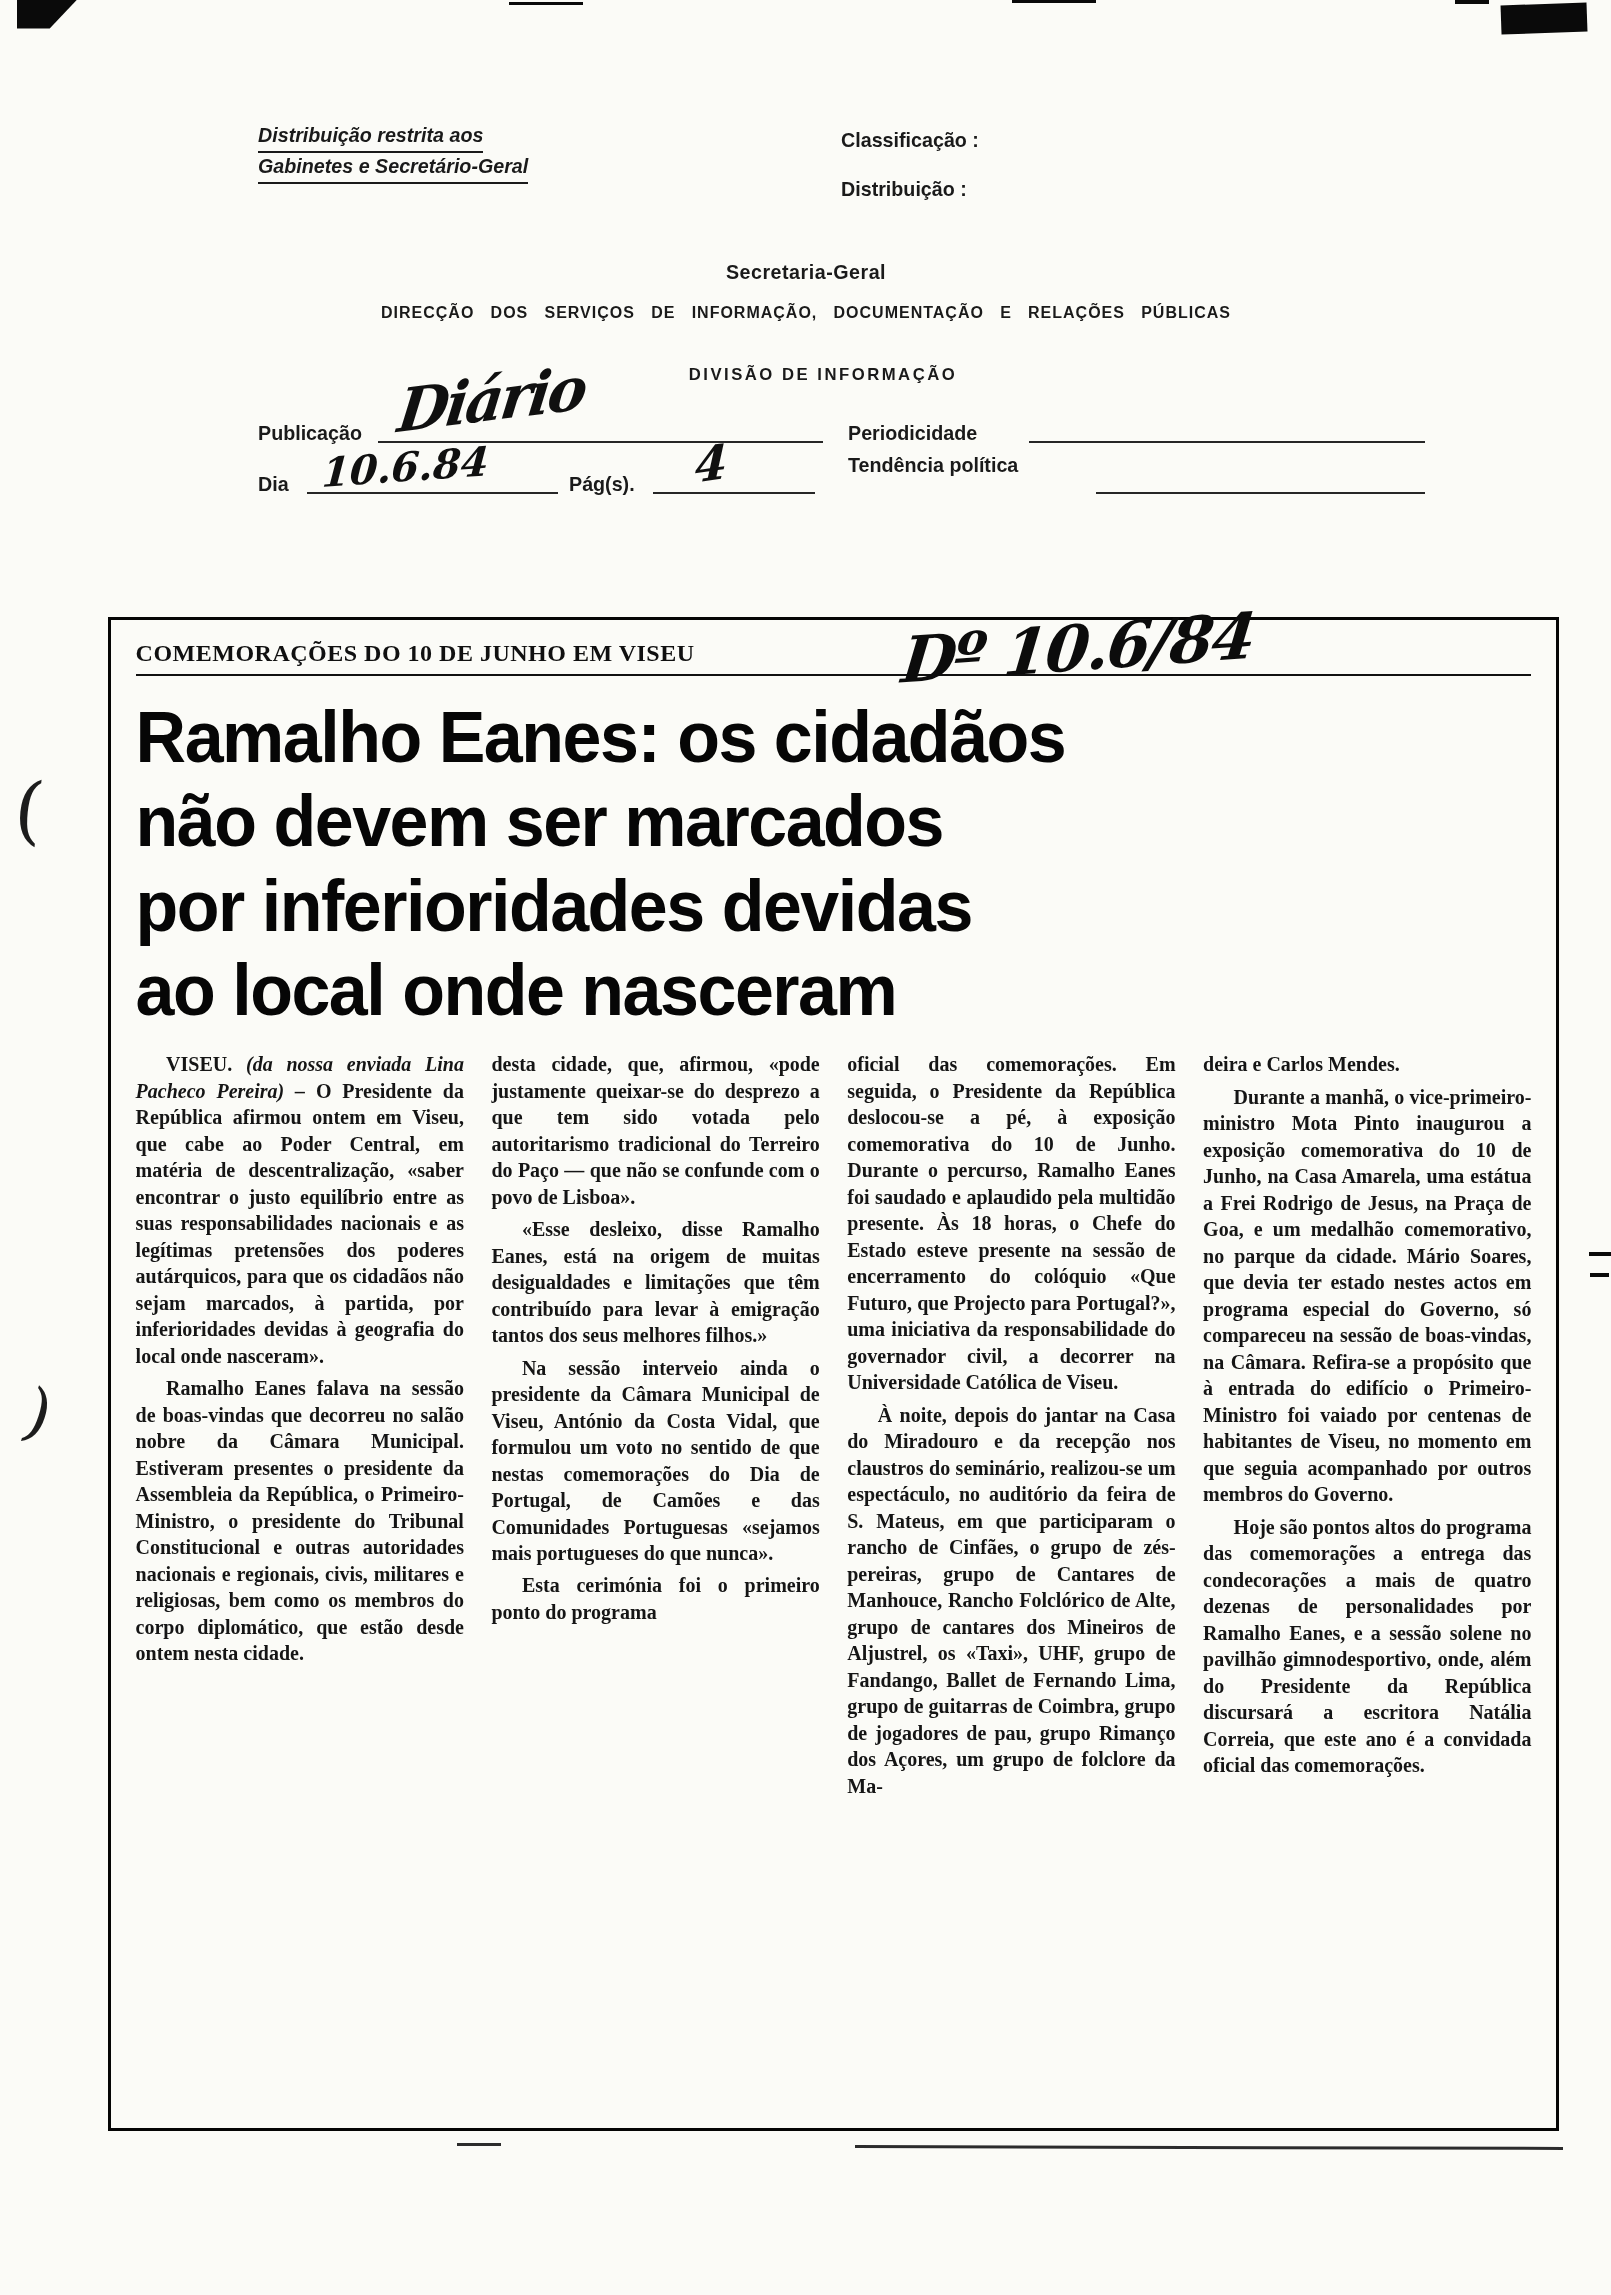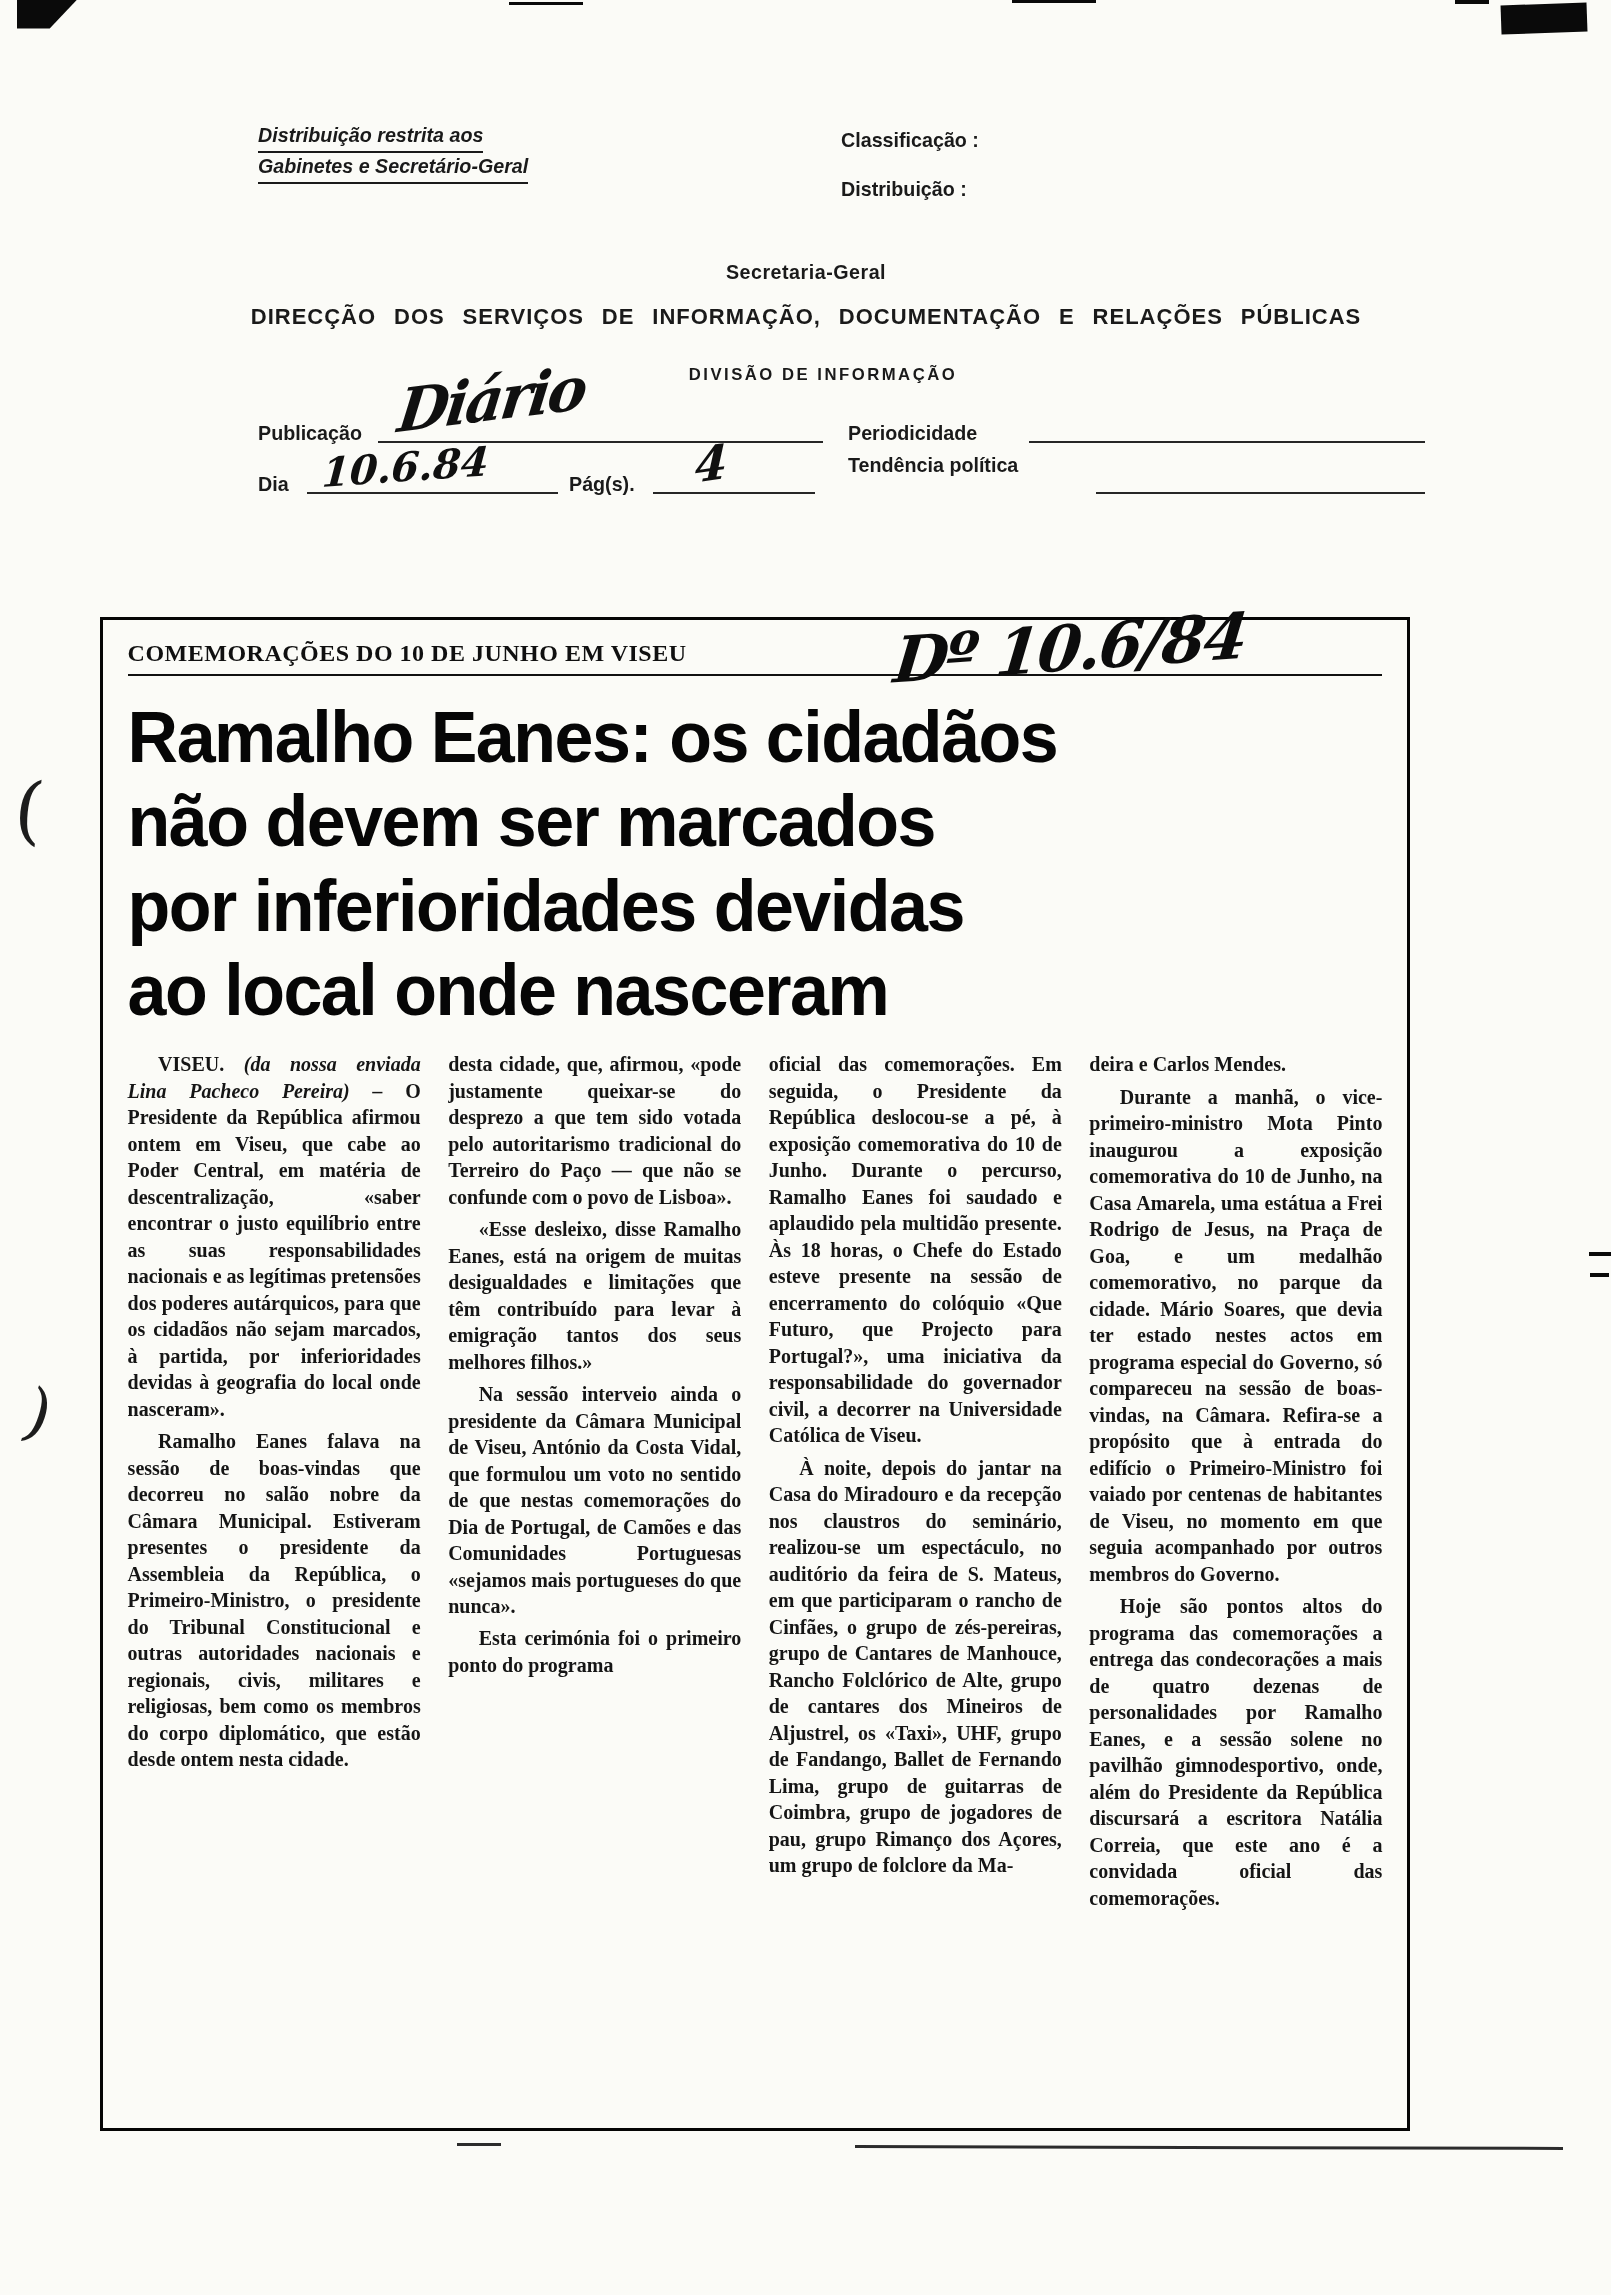--- a/index.html
+++ b/index.html
@@ -30,32 +30,32 @@
   
   .hdr{position:absolute;font-family:"Liberation Sans","DejaVu Sans",sans-serif;color:#1a1a1a;}
   .restricted{left:258px;top:124px;font-style:italic;font-weight:700;font-size:19.7px;}
   .restricted span{display:block;width:fit-content;border-bottom:2px solid #1a1a1a;padding-bottom:3.9px;margin-bottom:2px;}
   .lbl{font-weight:700;font-size:19.7px;}
   .class-lbl{left:841px;top:129px;}
   .dist-lbl{left:841px;top:178px;}
   .centered{left:0;width:100%;text-align:center;}
   .org-title{top:216px;font-weight:700;font-size:26.5px;letter-spacing:1.5px;}
   .org-sub{top:261px;font-weight:700;font-size:19.7px;letter-spacing:0.5px;}
-  .directorate{top:304px;font-weight:700;font-size:22px;letter-spacing:1px;word-spacing:10.8px;}
+  .directorate{top:304px;font-weight:700;font-size:16px;letter-spacing:1px;word-spacing:10.8px;}
   .division{top:365px;font-weight:700;font-size:16.7px;letter-spacing:2.5px;margin-left:17px;}
   .form-lbl{position:absolute;font-family:"Liberation Sans","DejaVu Sans",sans-serif;font-weight:700;font-size:19.7px;color:#1a1a1a;}
   .rule{position:absolute;border-bottom:2px solid #262626;height:29.5px;}
   .hand{position:absolute;font-family:"DejaVu Serif",serif;font-style:italic;color:#101010;white-space:nowrap;}
   .hand-pub{left:398px;top:365px;font-size:59px;font-weight:700;transform:rotate(-7deg) skewX(-14deg);letter-spacing:-2.9px;}
   .hand-day{left:322px;top:443px;font-size:40px;font-weight:700;transform:rotate(-4deg) skewX(-8deg);}
   .hand-pages{left:695px;top:436px;font-size:47px;font-weight:700;transform:rotate(-8deg) skewX(-10deg);}
 
   
   .article-box{
-    position:absolute;left:100px;top:617px;width:1310px;height:1514px;
+    position:absolute;left:108px;top:617px;width:1451px;height:1514px;
     border:3.9px solid #050505;box-sizing:border-box;
     padding:16.7px 24.6px 19.7px 24.6px;background:transparent;
   }
   .kicker-row{position:relative;border-bottom:2.5px solid #111;padding-bottom:7.9px;margin-top:2.9px;}
   .kicker{font-weight:700;font-size:24px;letter-spacing:0.5px;color:#101010;font-family:"Liberation Serif","DejaVu Serif",serif;}
   .annotation{
     position:absolute;left:766px;top:-28.5px;z-index:3;
     font-family:"DejaVu Serif",serif;font-style:italic;font-weight:700;
     font-size:63px;letter-spacing:-2px;color:#0c0c0c;
     transform:rotate(-4deg) skewX(-10deg);white-space:nowrap;

